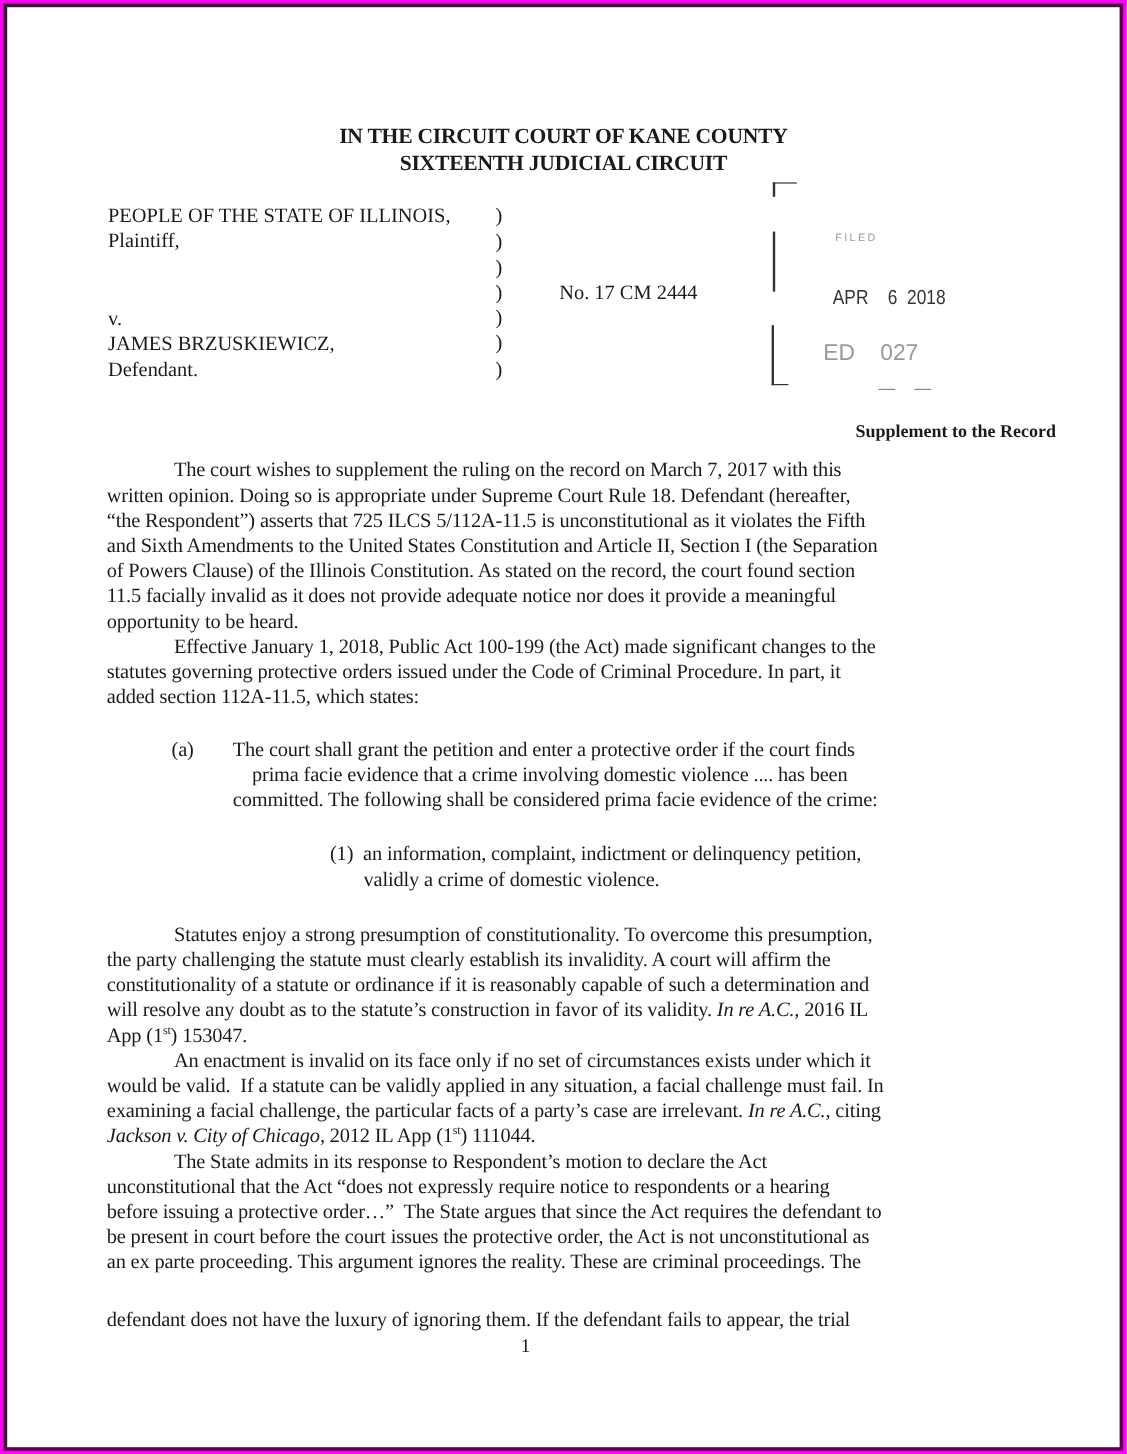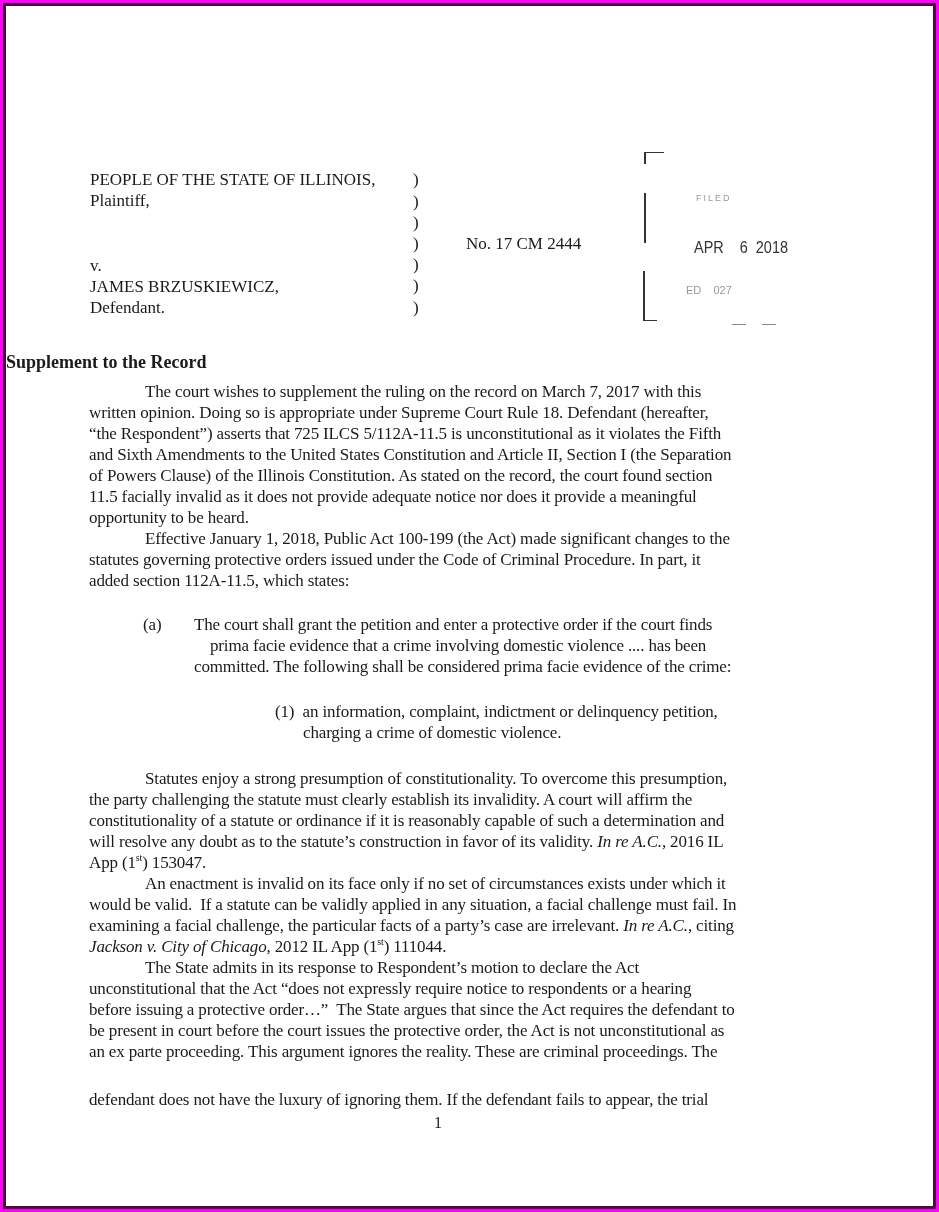--- a/index.html
+++ b/index.html
@@ -18,33 +18,35 @@
     background: #ffffff;
   }
   .abs { position: absolute; white-space: pre; }
   .court-title {
     position: absolute; left: 0; width: 927px; text-align: center;
     font-weight: bold; font-size: 18px; letter-spacing: -0.2px;
   }
   .cap { font-size: 17px; }
   .body-line { position: absolute; left: 83px; font-size: 17px; white-space: pre; letter-spacing: -0.15px; }
   .indent { padding-left: 56px; }
-  .heading { position: absolute; left: 0; width: 874px; text-align: left; font-weight: bold; font-size: 18px; }
+  .heading { position: absolute; left: 0; width: 874px; text-align: right; font-weight: bold; font-size: 15px; }
   i { font-style: italic; }
   sup { font-size: 10px; line-height: 0; }
   .stamp { position: absolute; color: #333; font-family: "Liberation Sans", sans-serif; }
   .stamp-line { position: absolute; background: #333; }
   .faint { color: #999; }
 </style>
 </head>
 <body>
 
 <div class="frame-inner"></div>
 <div class="page">
 
+  <div class="court-title" style="top:97px;">IN THE CIRCUIT COURT OF KANE COUNTY</div>
+  <div class="court-title" style="top:120px;">SIXTEENTH JUDICIAL CIRCUIT</div>
 
   <div>
     <div class="abs cap" style="left:84px; top:164px;">PEOPLE OF THE STATE OF ILLINOIS,</div>
     <div class="abs cap" style="left:84px; top:185px;">Plaintiff,</div>
     <div class="abs cap" style="left:84px; top:250px;">v.</div>
     <div class="abs cap" style="left:84px; top:271px;">JAMES BRZUSKIEWICZ,</div>
     <div class="abs cap" style="left:84px; top:292px;">Defendant.</div>
 
     <div class="abs cap" style="left:407px; top:164px;">)</div>
     <div class="abs cap" style="left:407px; top:186px;">)</div>
@@ -58,21 +60,21 @@
   </div>
 
   <div>
     <div class="stamp-line" style="left:638px; top:146px; width:2px; height:12px;"></div>
     <div class="stamp-line" style="left:638px; top:146px; width:20px; height:1px;"></div>
     <div class="stamp-line" style="left:638px; top:187px; width:2px; height:50px;"></div>
     <div class="stamp-line" style="left:637px; top:265px; width:2px; height:50px;"></div>
     <div class="stamp-line" style="left:637px; top:314px; width:14px; height:1px;"></div>
     <div class="stamp faint" style="left:690px; top:187px; font-size:9px; letter-spacing:2px;">FILED</div>
     <div class="stamp" style="left:688px; top:232px; font-size:17px; white-space:pre; transform:scaleX(0.85); transform-origin:left;">APR    6  2018</div>
-    <div class="stamp faint" style="left:680px; top:278px; font-size:11px; white-space:pre;">ED    027</div>
+    <div class="stamp faint" style="left:680px; top:278px; font-size:19px; white-space:pre;">ED    027</div>
     <div class="stamp-line" style="left:726px; top:318px; width:14px; height:1px; background:#888;"></div>
     <div class="stamp-line" style="left:756px; top:318px; width:14px; height:1px; background:#888;"></div>
   </div>
 
   <div class="heading" style="top:346px; left:0; width:874px;">Supplement to the Record</div>
 
   <div>
     <div class="body-line indent" style="top:376px;">The court wishes to supplement the ruling on the record on March 7, 2017 with this</div>
     <div class="body-line" style="top:397px;">written opinion. Doing so is appropriate under Supreme Court Rule 18. Defendant (hereafter,</div>
     <div class="body-line" style="top:418px;">“the Respondent”) asserts that 725 ILCS 5/112A-11.5 is unconstitutional as it violates the Fifth</div>
@@ -87,21 +89,21 @@
     <div class="body-line" style="top:544px;">statutes governing protective orders issued under the Code of Criminal Procedure. In part, it</div>
     <div class="body-line" style="top:565px;">added section 112A-11.5, which states:</div>
   </div>
 
   <div>
     <div class="body-line" style="left:137px; top:609px;">(a)</div>
     <div class="body-line" style="left:188px; top:609px;">The court shall grant the petition and enter a protective order if the court finds</div>
     <div class="body-line" style="left:188px; top:630px;margin-left:16px;">prima facie evidence that a crime involving domestic violence .... has been</div>
     <div class="body-line" style="left:188px; top:651px;">committed. The following shall be considered prima facie evidence of the crime:</div>
     <div class="body-line" style="left:269px; top:696px;">(1)  an information, complaint, indictment or delinquency petition,</div>
-    <div class="body-line" style="left:297px; top:717px;">charging a crime of domestic violence.</div>
+    <div class="body-line" style="left:297px; top:717px;">validly a crime of domestic violence.</div>
   </div>
 
   <div>
     <div class="body-line indent" style="top:763px;">Statutes enjoy a strong presumption of constitutionality. To overcome this presumption,</div>
     <div class="body-line" style="top:784px;">the party challenging the statute must clearly establish its invalidity. A court will affirm the</div>
     <div class="body-line" style="top:805px;">constitutionality of a statute or ordinance if it is reasonably capable of such a determination and</div>
     <div class="body-line" style="top:826px;"><span>will resolve any doubt as to the statute’s construction in favor of its validity. </span><i>In re A.C.</i><span>, 2016 IL</span></div>
     <div class="body-line" style="top:847px;font-family:Liberation Serif, serif;"><span>App (1</span><sup>st</sup><span>) 153047.</span></div>
   </div>
 

